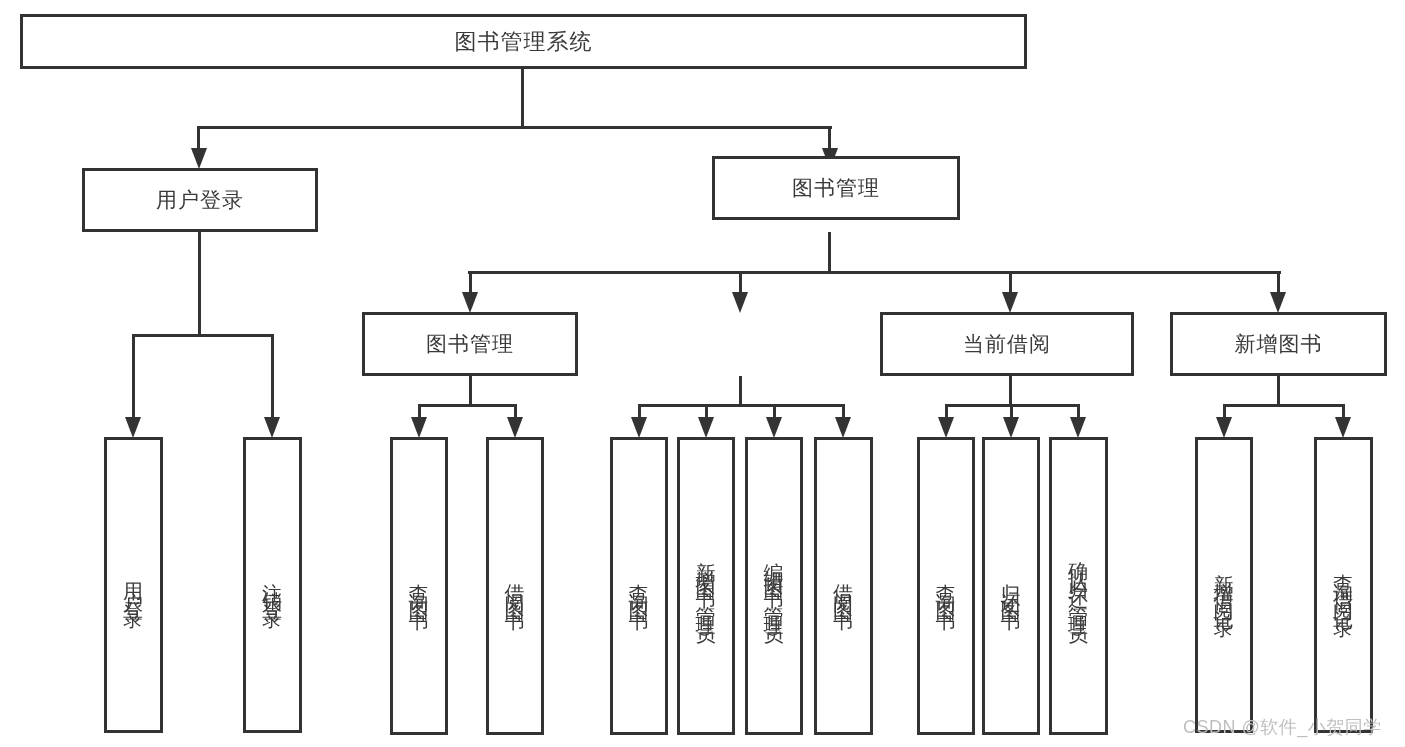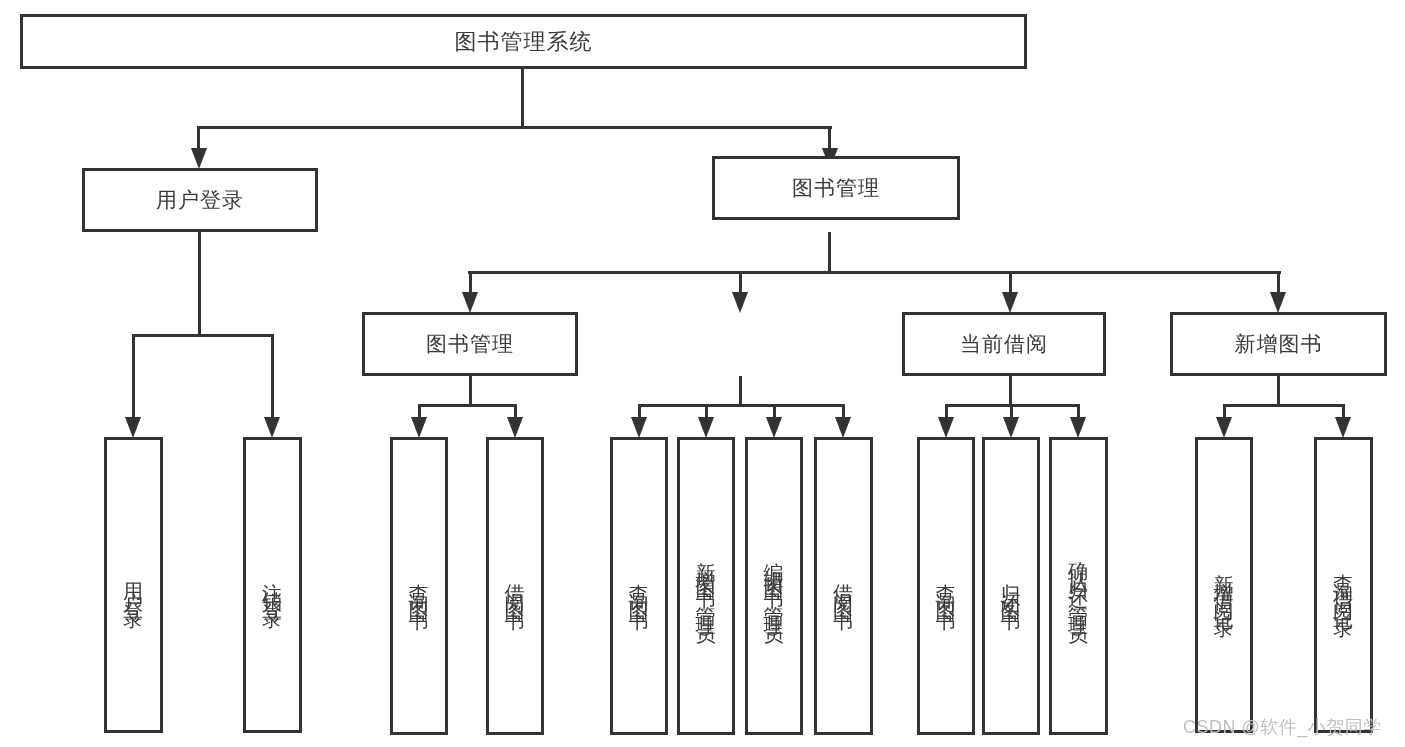--- a/index.html
+++ b/index.html
@@ -116,21 +116,21 @@
   <div class="vline" style="left:739px;top:271px;height:24px"></div>
   <div class="arrow" style="left:732px;top:292px"></div>
   <div class="vline" style="left:1009px;top:271px;height:24px"></div>
   <div class="arrow" style="left:1002px;top:292px"></div>
   <div class="vline" style="left:1277px;top:271px;height:24px"></div>
   <div class="arrow" style="left:1270px;top:292px"></div>
 
   <div class="node" style="left:362px;top:312px;width:216px;height:64px">
     <span class="hlabel">图书管理</span>
   </div>
-  <div class="node" style="left:902px;top:312px;width:204px;height:64px">
+  <div class="node" style="left:880px;top:312px;width:254px;height:64px">
     <span class="hlabel">当前借阅</span>
   </div>
   <div class="node" style="left:1170px;top:312px;width:217px;height:64px">
     <span class="hlabel">新增图书</span>
   </div>
 
   <div class="vline" style="left:469px;top:376px;height:30px"></div>
   <div class="hline" style="left:418px;top:404px;width:99px"></div>
   <div class="vline" style="left:418px;top:406px;height:13px"></div>
   <div class="arrow" style="left:411px;top:417px"></div>

